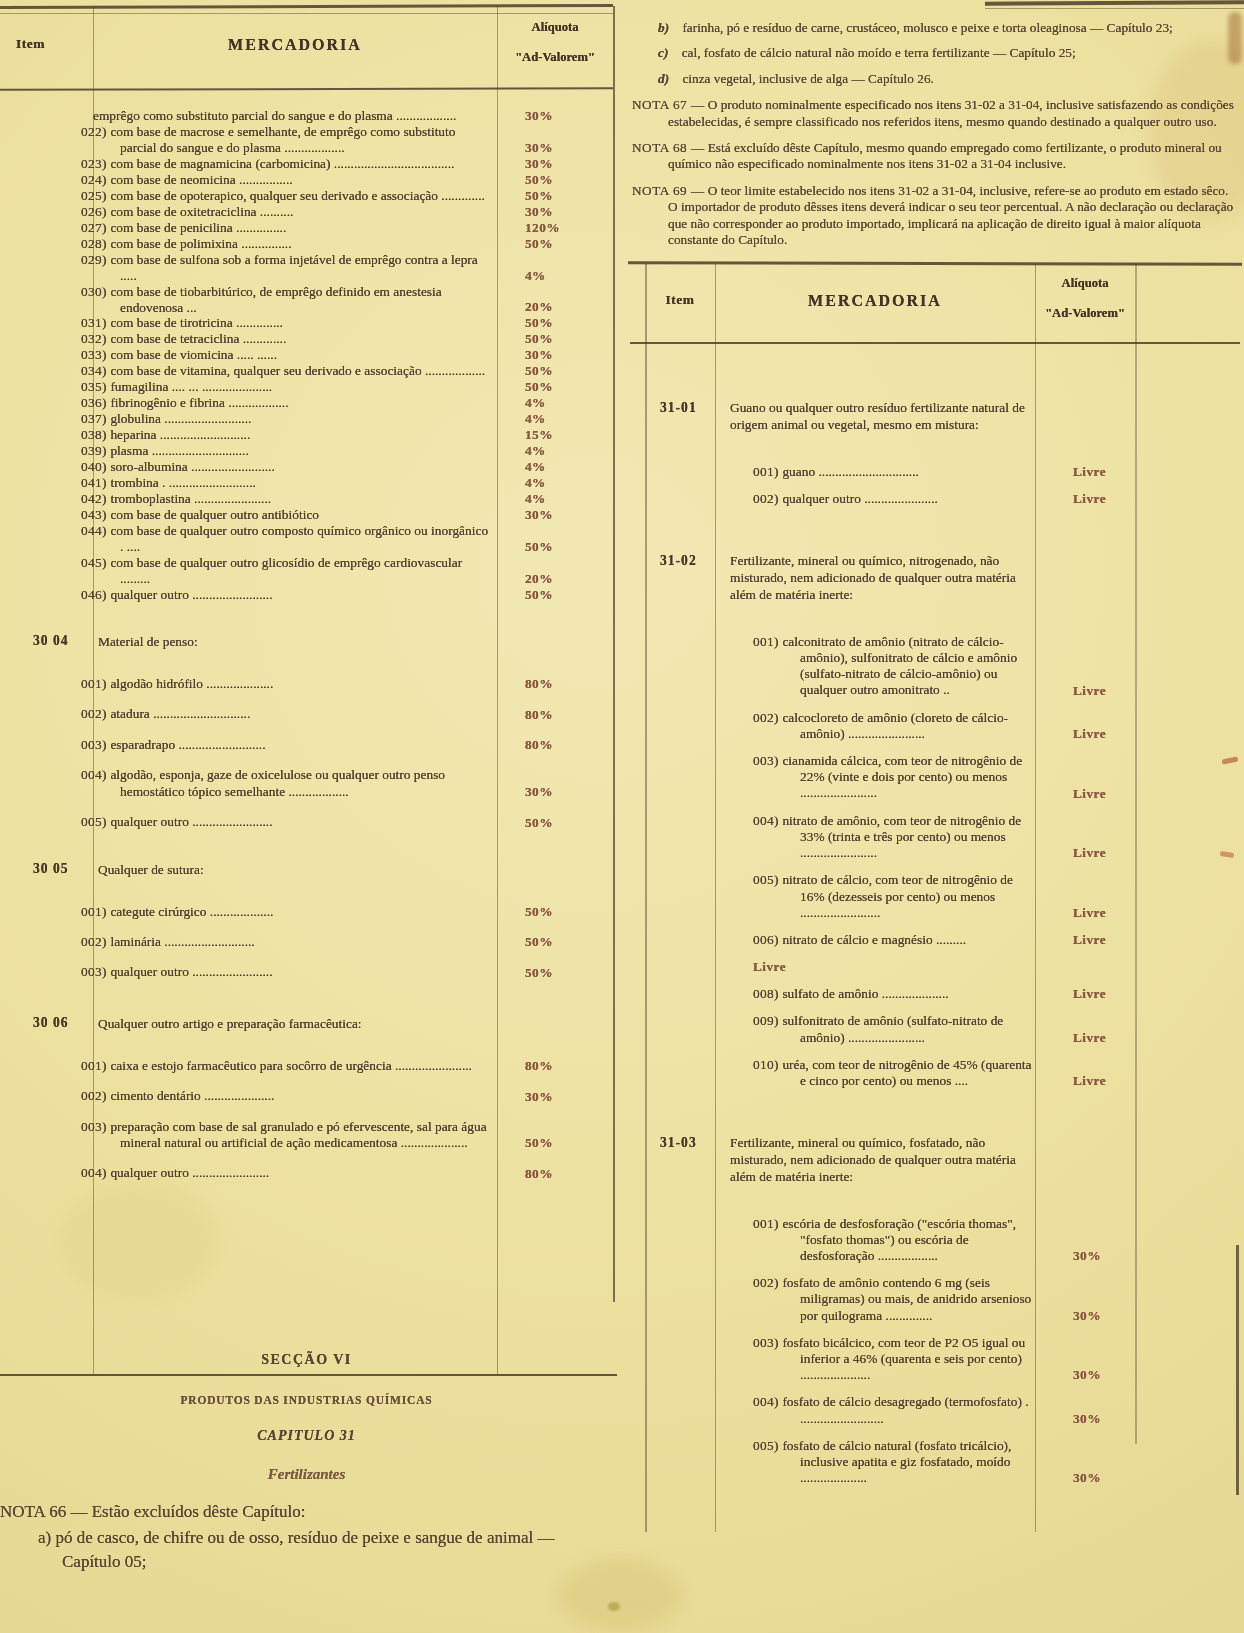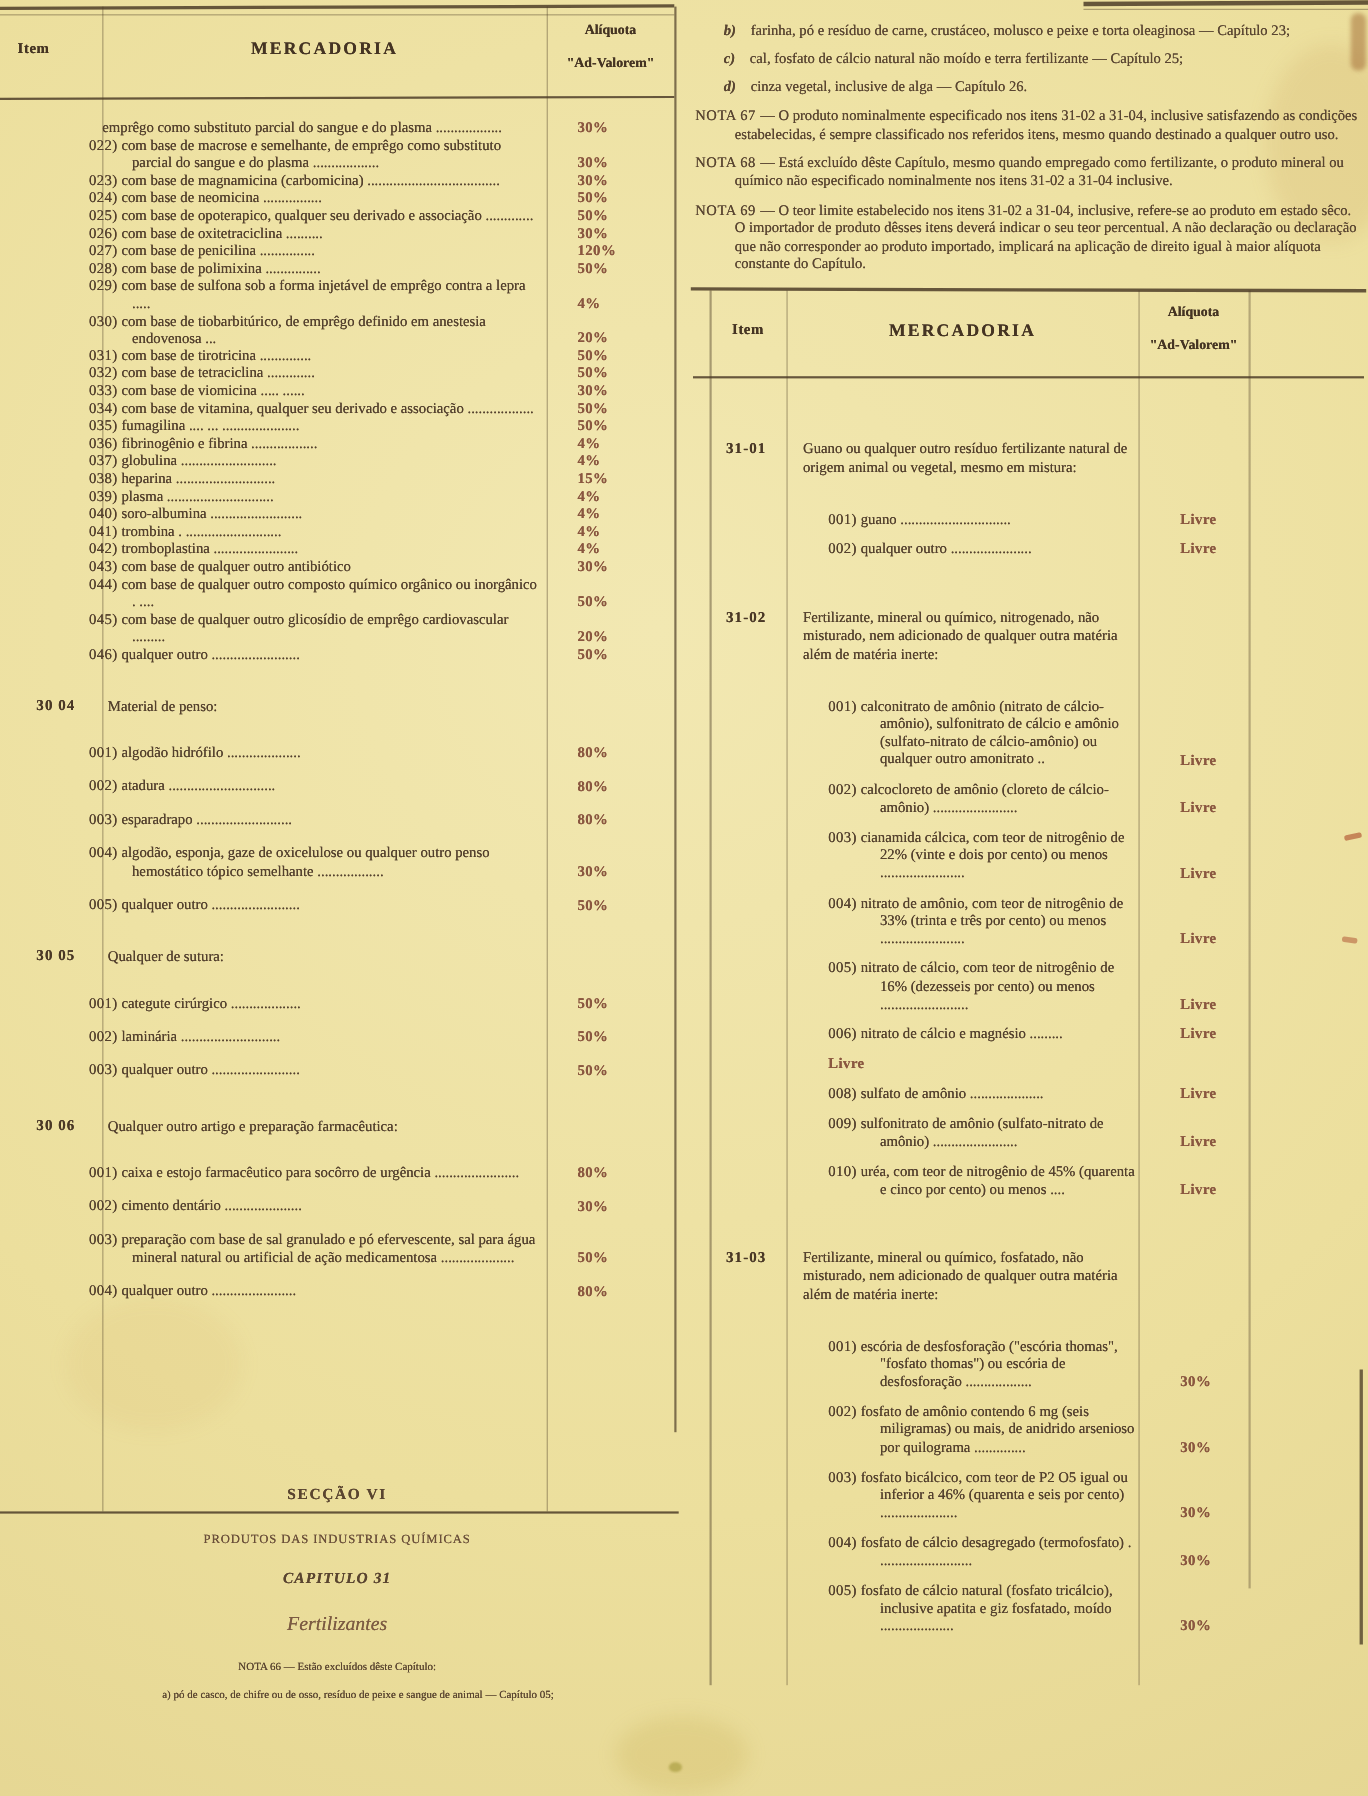--- a/index.html
+++ b/index.html
@@ -41,24 +41,24 @@
   .g-sub.first{margin-top:26px;}
   .rt .g-head{margin-top:46px;}
   .rt .g-sub{margin-top:11px;}
   .rt .g-sub.first{margin-top:30px;}
   .lt .g-head.g-3006{margin-top:34px;}
   
   .lt-hdr-label{position:absolute;font-weight:bold;color:#453423;}
   .lt-body{position:absolute;left:0;top:108px;width:613px;}
   .lt-footer{position:absolute;left:0;top:1352px;width:613px;text-align:center;color:#5a4530;}
   .sec-head{font-size:14px;font-weight:bold;letter-spacing:1.5px;margin-bottom:26px;}
-  .sec-sub{font-size:11.5px;font-weight:normal;letter-spacing:.8px;margin-bottom:22px;color:#6b503a;}
+  .sec-sub{font-size:11.5px;font-weight:bold;letter-spacing:.8px;margin-bottom:22px;color:#6b503a;}
   .cap-head{font-size:14px;font-weight:bold;font-style:italic;letter-spacing:1px;margin-bottom:22px;}
-  .cap-sub{font-size:18px;font-style:italic;margin-bottom:20px;color:#7c5b42;}
-  .n66{font-size:10px;text-align:center;line-height:17px;font-family:Liberation Serif, serif;}
+  .cap-sub{font-size:15px;font-style:italic;margin-bottom:20px;color:#7c5b42;font-weight:bold;}
+  .n66{font-size:17px;text-align:left;line-height:17px;font-family:Liberation Serif, serif;}
   .n66-a{padding-left:62px;text-indent:-24px;margin-top:6px;line-height:24px;}
   
   .notes{padding:20px 8px 0 12px;font-size:13.3px;line-height:16.4px;color:#5a4632;}
   .abc{padding-left:60px;text-indent:-34px;margin-bottom:9px;}
   .abc .lbl{font-style:italic;font-weight:bold;padding-right:10px;}
   .nota{padding-left:36px;text-indent:-36px;margin-top:10px;}
   .nota .nlbl{letter-spacing:.5px;}
   
   .rtable{position:relative;margin:14px 2px 0 10px;min-height:1270px;}
   .rt-hdr-label{position:absolute;font-weight:bold;color:#453423;}

